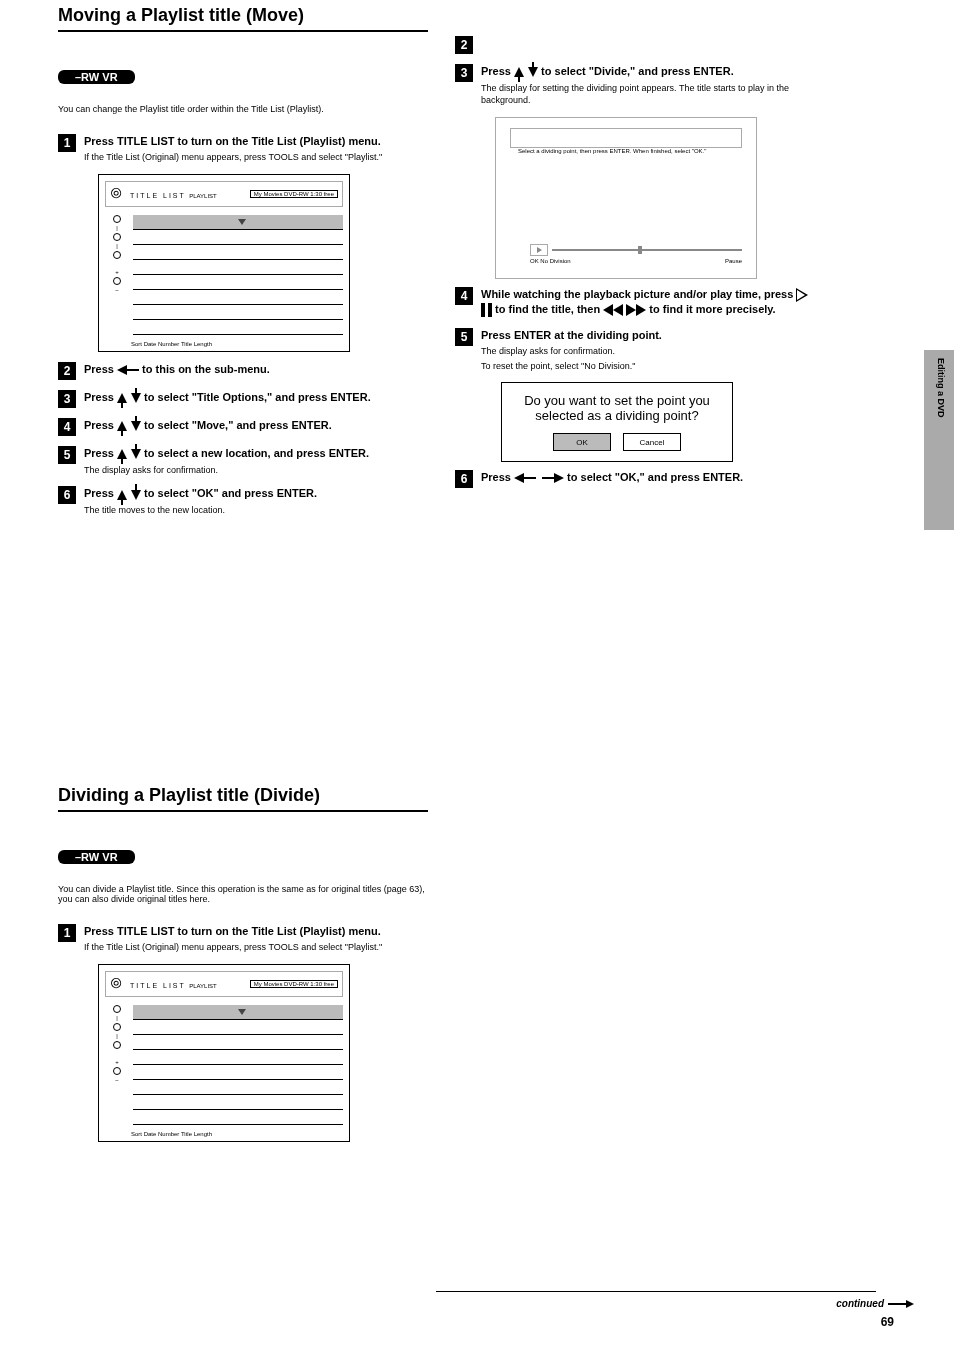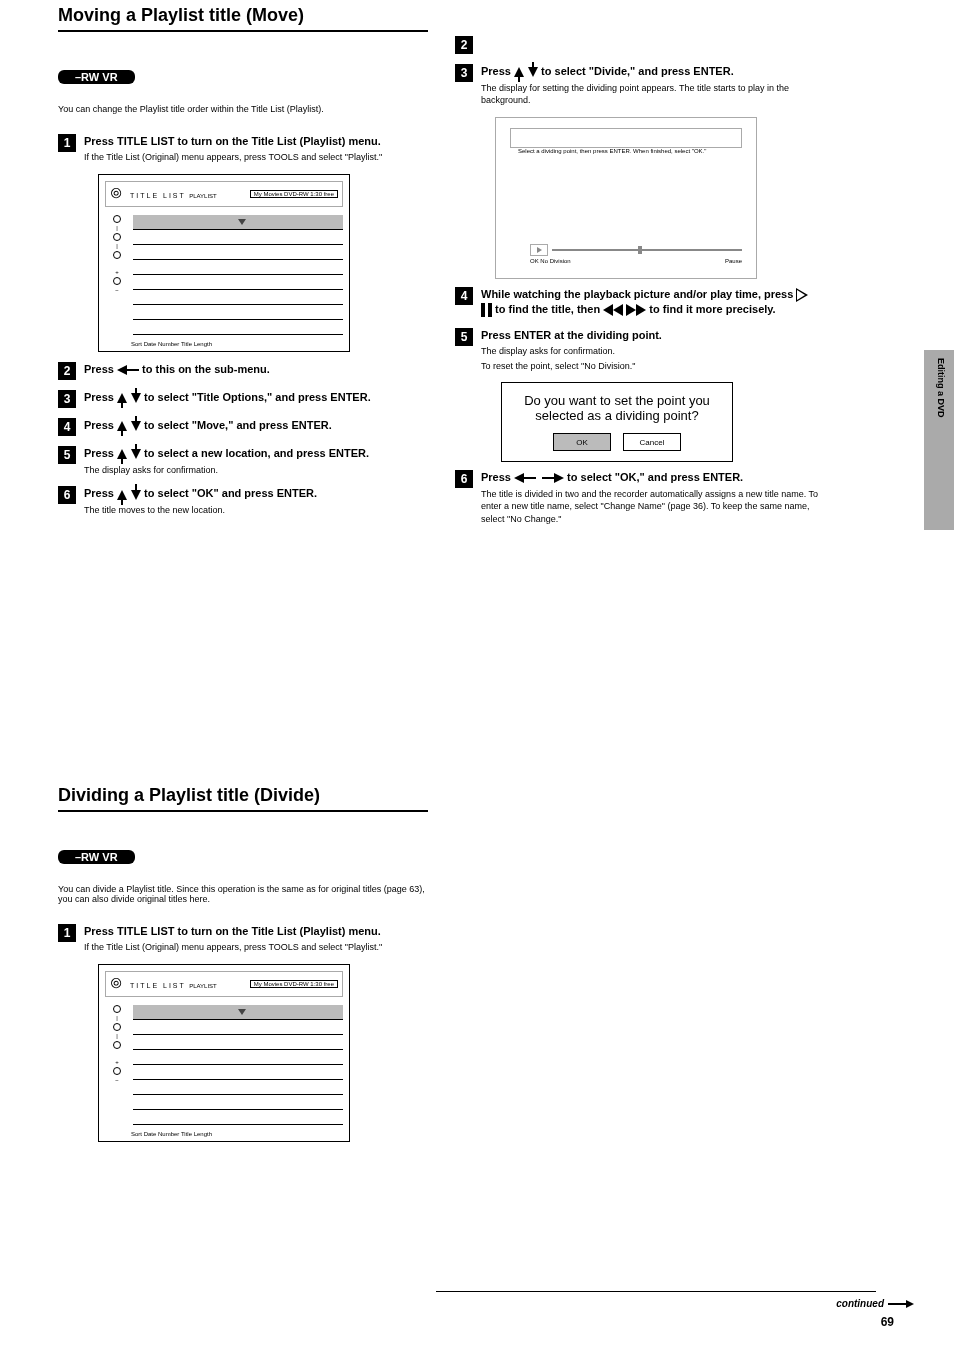--- a/index.html
+++ b/index.html
@@ -300,21 +300,20 @@
             <span class="l">
               <span class="arrow-left"></span>
               <span class="tail-h"></span>
             </span>
             <span class="r">
               <span class="tail-h"></span>
               <span class="arrow-right"></span>
             </span>
           </span>
       <span> to select "OK," and press ENTER.</span>
-      <div class="step-sub">The title is divided in two and the recorder automatically assigns a new title name. To enter a new title name, select "Change Name" (page 36). To keep the same name, select "No Change."</div>
     </div>
   </div>
 </div>
 
 <div class="side-tab">
   <div class="rot">Editing a DVD</div>
 </div>
 
 <div class="cont">
   <div class="hr-top" style="width:440px; margin-left:-400px;"></div>

